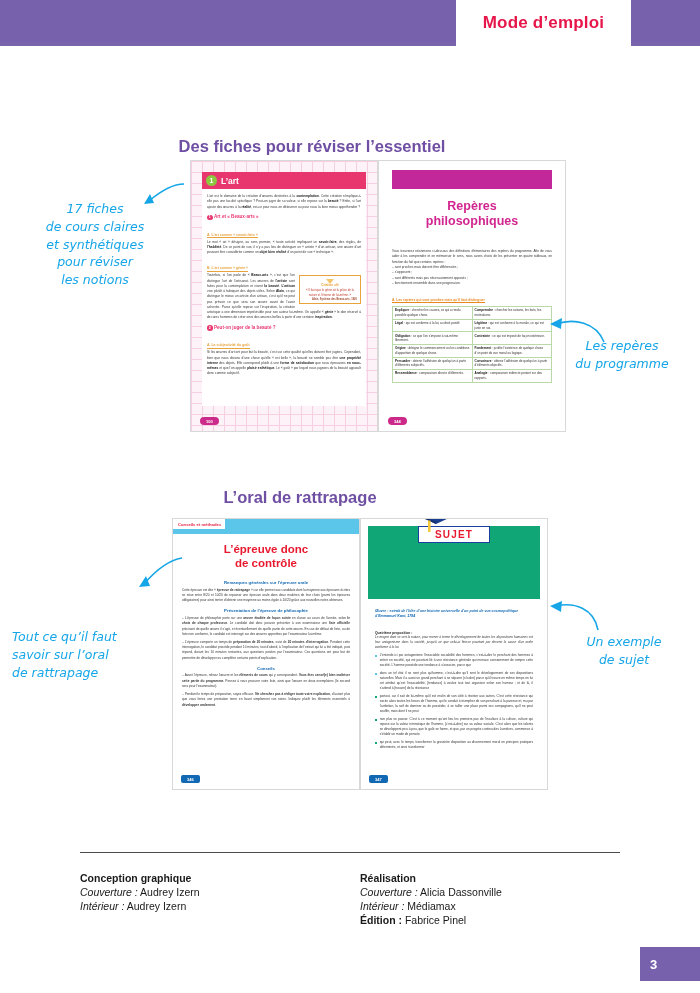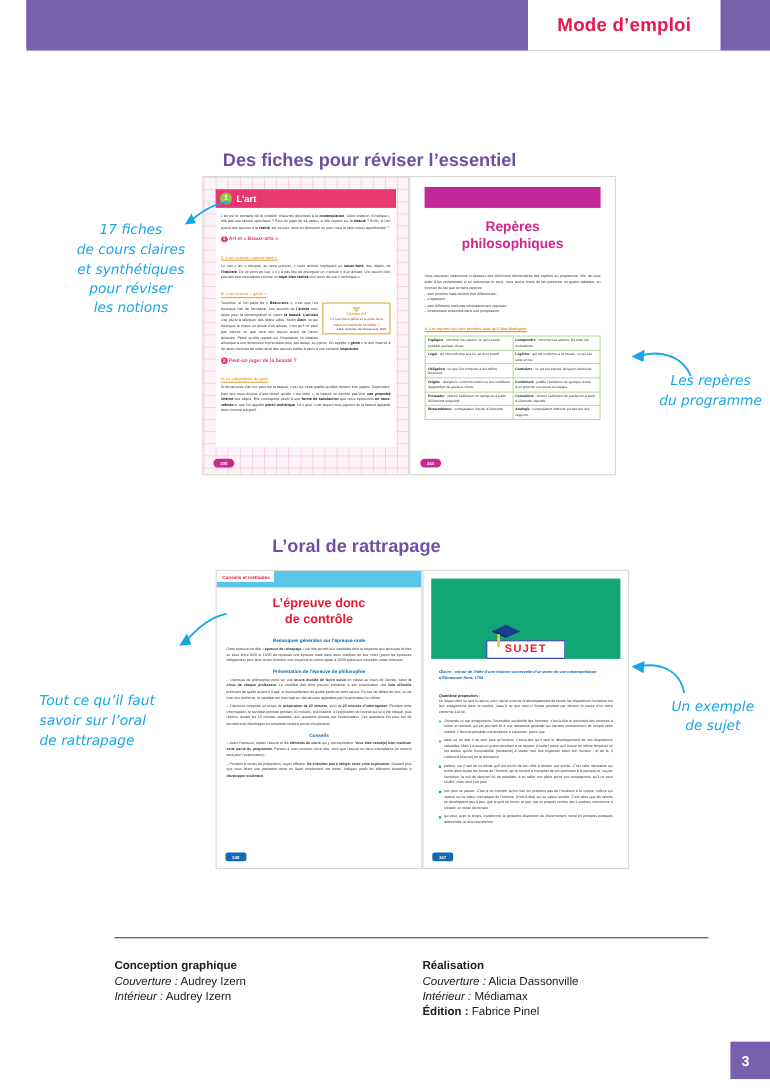--- a/index.html
+++ b/index.html
@@ -2,21 +2,21 @@
 <html><head>
 <meta charset="utf-8">
 <style>
   * { box-sizing: border-box; margin: 0; padding: 0; }
   html, body {
     width: 700px; height: 993px;
     background: #ffffff;
     font-family: "Liberation Sans", sans-serif;
     overflow: hidden;
   }
-  .page { position: relative; width: 600px; height: 993px; background: #fff; margin-left: 24px; }
+  .page { position: relative; width: 600px; height: 993px; background: #fff; }
 
   
   .topband { position: absolute; left: 0; top: 0; width: 700px; height: 46px; background: #7963ab; }
   .topband-inner { position: absolute; left: 0; top: 0; width: 700px; height: 43px; background: #7861ac; }
   .title-plate {
     position: absolute; left: 456px; top: 0; width: 175px; height: 46px;
     background: #ffffff; display: flex; align-items: center; justify-content: center;
   }
   .title-plate span {
     color: #e6164b; font-size: 17px; font-weight: bold; letter-spacing: .2px;
@@ -25,21 +25,21 @@
   
   .section-title {
     position: absolute; text-align: center; width: 100%;
     color: #6f4fa3; font-size: 16.5px; font-weight: bold;
   }
   #sec1-title { top: 137px; padding-left: 24px; }
   #sec2-title { top: 488px; }
 
   
   .spread { position: absolute; display: flex; }
-  #spread1 { left: 160px; top: 160px; width: 376px; height: 272px; }
+  #spread1 { left: 190px; top: 160px; width: 376px; height: 272px; }
   #spread2 { left: 172px; top: 518px; width: 376px; height: 272px; }
   .book-page {
     position: relative; width: 188px; height: 100%;
     background: #fff; border: 1px solid #d8d8d8; overflow: hidden;
   }
 
   
   .gridpaper {
     background-color: #fdf2f7;
     background-image:
@@ -145,21 +145,21 @@
   .btext { font-size: 3.2px; line-height: 1.66; color: #333; text-align: justify; }
   .folio-blue {
     position: absolute; bottom: 6px; left: 8px;
     background: #1168b3; color: #fff; font-size: 4px; font-weight: bold;
     padding: 1.5px 6px; border-radius: 2px;
   }
 
   
   .green-head {
     position: absolute; left: 7px; right: 7px; top: 7px; height: 73px;
-    background: #11a675; display: flex; align-items: flex-end; justify-content: center;
+    background: #11a675; display: flex; align-items: flex-start; justify-content: center;
   }
   .sujet-wrap { position: relative; width: 90px; display: flex; justify-content: center; }
   .sujet-plate {
     border: 1.4px solid #1b3fa0; background: #fff; color: #e8192f;
     font-size: 10px; font-weight: bold; letter-spacing: 1.2px;
     padding: 2px 16px;
   }
   .cap-icon { position: absolute; left: 12px; top: -16px; width: 30px; height: 22px; }
   .src-line {
     position: absolute; left: 14px; right: 14px; top: 90px;

